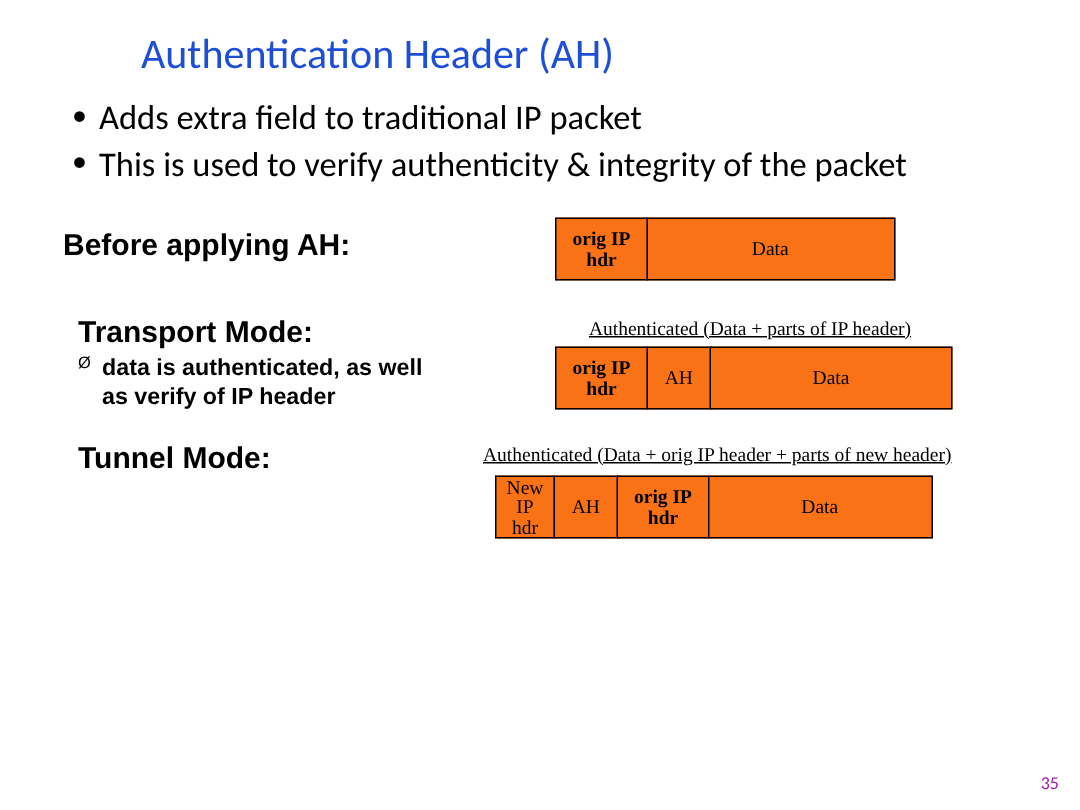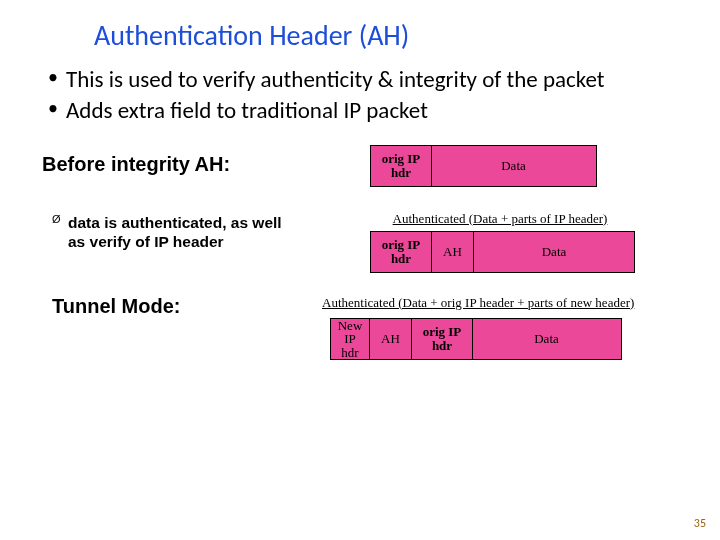--- a/index.html
+++ b/index.html
@@ -88,61 +88,62 @@
   }
   .diagram .cell {
     border: 1.5px solid #000;
     display: flex;
     align-items: center;
     justify-content: center;
     font-family: 'Times New Roman', serif;
     font-size: 13px;
     text-align: center;
     line-height: 1.05;
-    background: #ec4899;
+    background: #f97316;
     position: relative;
     margin-right: -1.5px;
   }
   .d-wrap { position: relative; display: inline-block; margin-bottom: 6px; }
   .slidenum {
     position: absolute;
     right: 14px;
     bottom: 10px;
     font-size: 12px;
-    color: #a16207;
+    color: #a21caf;
     font-family: Calibri, Arial, sans-serif;
   }
 </style>
 </head>
 <body>
 
 <h1 class="title">Authentication Header (AH)</h1>
 
 <ul class="bullets">
+  <li>Adds extra field to traditional IP packet</li>
   <li>This is used to verify authenticity &amp; integrity of the packet</li>
-  <li>Adds extra field to traditional IP packet</li>
 </ul>
 
 <div class="row" style="margin-top:0px">
   <div class="left">
-    <div class="before-label">Before integrity AH:</div>
+    <div class="before-label">Before applying AH:</div>
   </div>
   <div class="right" style="padding-top:18px">
     <div class="d-wrap">
       <div class="shadow"></div>
       <div class="diagram">
         <div class="cell" style="width:62px;font-weight:bold">orig IP<br>hdr</div>
         <div class="cell" style="width:166px">Data</div>
       </div>
     </div>
   </div>
 </div>
 
 <div class="row" style="margin-top:18px">
   <div class="left">
+    <div class="mode-label">Transport Mode:</div>
     <div class="sub">data is authenticated, as well as verify of IP header</div>
   </div>
   <div class="right" style="padding-top:0px">
     <div class="caption center">Authenticated (Data + parts of IP header)</div>
     <div class="d-wrap">
       <div class="shadow"></div>
       <div class="diagram">
         <div class="cell" style="width:62px;font-weight:bold">orig IP<br>hdr</div>
         <div class="cell" style="width:44px">AH</div>
         <div class="cell" style="width:162px">Data</div>

